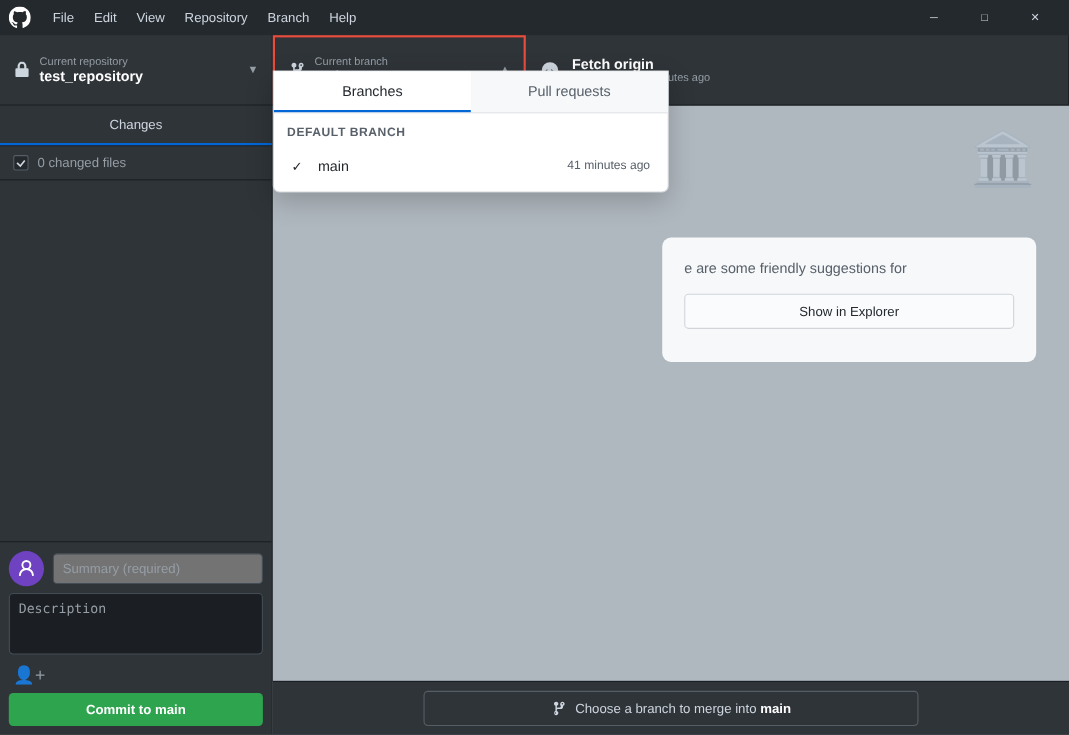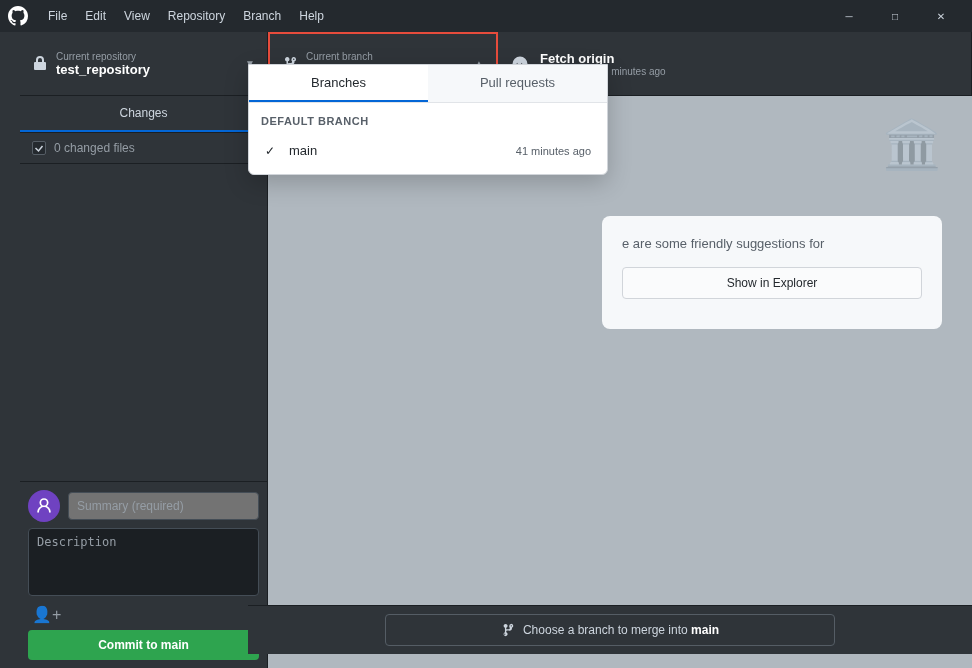--- a/index.html
+++ b/index.html
@@ -59,21 +59,20 @@
       cursor: pointer;
       color: #cdd5de;
       font-size: 10px;
     }
 
     
     .app-body {
       display: flex;
       flex-direction: column;
       height: calc(668px - 32px);
-      padding-left: 20px;
     }
 
     
     .toolbar {
       display: flex;
       background: #2f3439;
       height: 64px;
       border-bottom: 1px solid #1b1f23;
     }
     .toolbar-section {
@@ -219,21 +218,21 @@
     }
     .summary-input::placeholder { color: #959da5; }
     .description-textarea {
       width: 100%;
       background: #1b1f23;
       border: 1px solid #444d56;
       border-radius: 4px;
       color: #cdd5de;
       padding: 6px 8px;
       font-size: 12px;
-      height: 68px;
+      height: 56px;
       resize: none;
       outline: none;
       margin-bottom: 6px;
     }
     .description-textarea::placeholder { color: #959da5; }
     .person-add-icon {
       color: #959da5;
       font-size: 16px;
       padding: 4px;
     }
@@ -392,21 +391,21 @@
       color: #24292e;
     }
     .branch-time {
       font-size: 11px;
       color: #586069;
     }
 
     
     .bottom-bar {
       position: absolute;
-      bottom: 14px;
+      bottom: 0;
       left: 248px;
       right: 0;
       background: #2f3439;
       border-top: 1px solid #1b1f23;
       padding: 0;
     }
     .choose-branch-btn {
       display: flex;
       align-items: center;
       justify-content: center;

